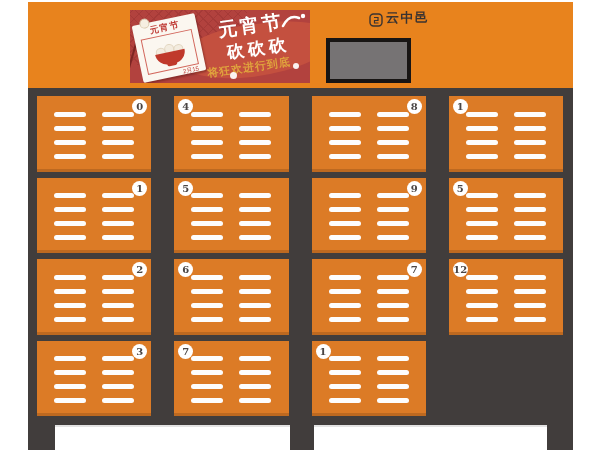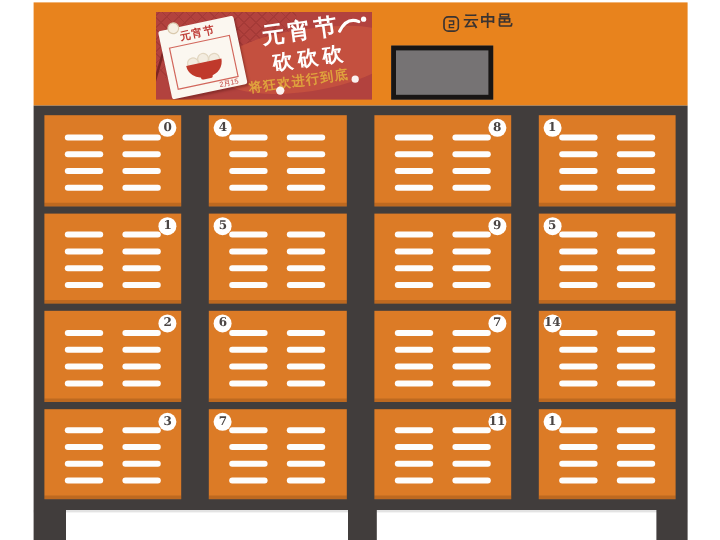--- a/index.html
+++ b/index.html
@@ -262,21 +262,21 @@
           <div class="vent"></div>
           <div class="vent"></div>
           <div class="vent"></div>
           <div class="vent"></div>
           <div class="vent"></div>
           <div class="vent"></div>
           <div class="vent"></div>
         </div>
   </div>
       <div class="door">
-    <div class="badge left">14</div>
+    <div class="badge left">12</div>
     <div class="vents">
           <div class="vent"></div>
           <div class="vent"></div>
           <div class="vent"></div>
           <div class="vent"></div>
           <div class="vent"></div>
           <div class="vent"></div>
           <div class="vent"></div>
           <div class="vent"></div>
         </div>
@@ -289,33 +289,20 @@
           <div class="vent"></div>
           <div class="vent"></div>
           <div class="vent"></div>
           <div class="vent"></div>
           <div class="vent"></div>
           <div class="vent"></div>
         </div>
   </div>
       <div class="door">
     <div class="badge left">7</div>
-    <div class="vents">
-          <div class="vent"></div>
-          <div class="vent"></div>
-          <div class="vent"></div>
-          <div class="vent"></div>
-          <div class="vent"></div>
-          <div class="vent"></div>
-          <div class="vent"></div>
-          <div class="vent"></div>
-        </div>
-  </div>
-      <div class="door">
-    <div class="badge right">11</div>
     <div class="vents">
           <div class="vent"></div>
           <div class="vent"></div>
           <div class="vent"></div>
           <div class="vent"></div>
           <div class="vent"></div>
           <div class="vent"></div>
           <div class="vent"></div>
           <div class="vent"></div>
         </div>

